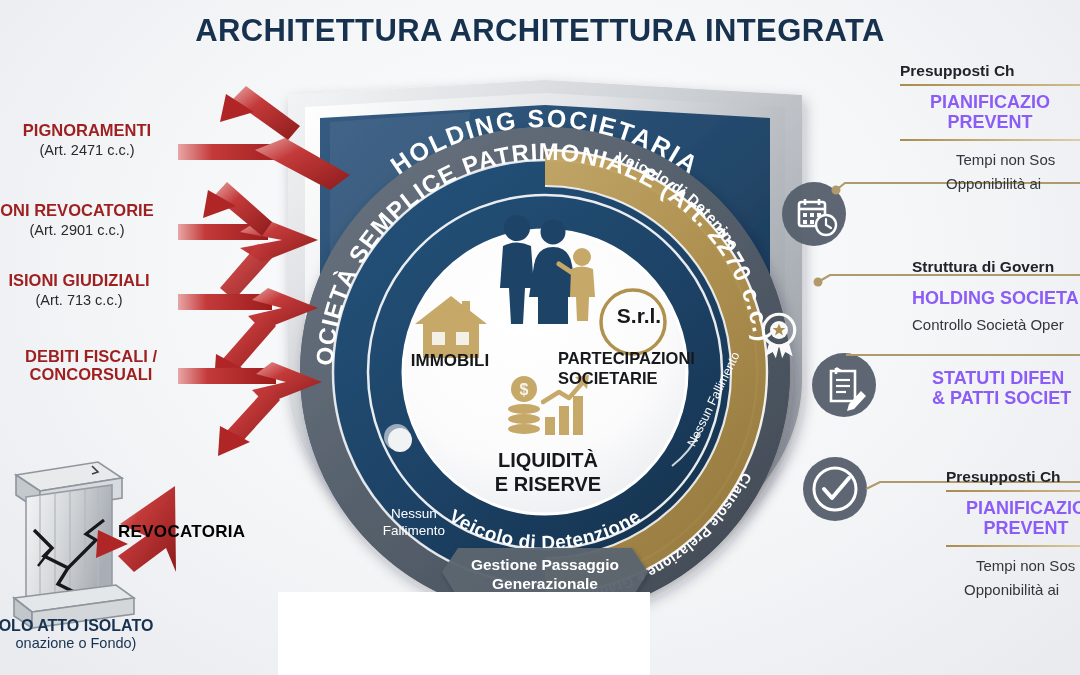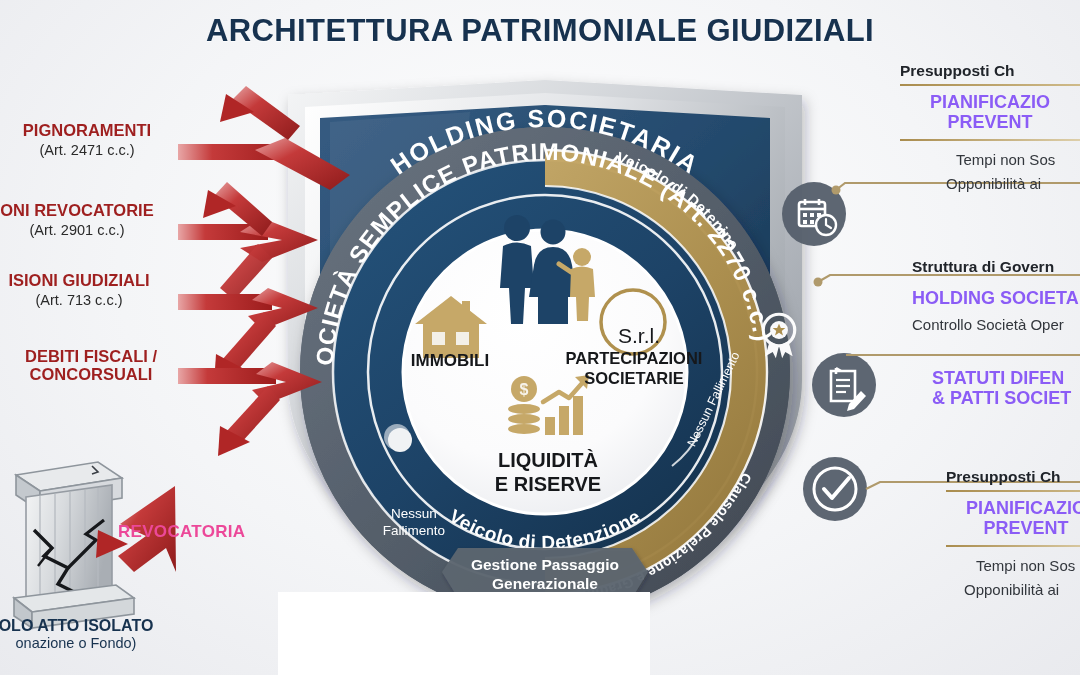--- a/index.html
+++ b/index.html
@@ -46,39 +46,39 @@
   }
   .callout .c-rule2{
     height:2px;background:linear-gradient(90deg,#a98c4e,#e3d6b4);
     margin:7px auto 7px auto;
   }
   .callout .c-line{
     font-size:15px;color:#32363c;line-height:1.55;white-space:nowrap;
   }
 
   .revo-label{
-    color:#ec4899;font-weight:bold;font-size:17px;letter-spacing:.3px;white-space:nowrap;
+    color:#000000;font-weight:bold;font-size:17px;letter-spacing:.3px;white-space:nowrap;
   }
   .pillar-label{text-align:center;}
   .pillar-label .p-main{color:#17324f;font-weight:bold;font-size:16px;white-space:nowrap;}
   .pillar-label .p-sub{color:#17324f;font-size:14.5px;white-space:nowrap;}
 
   
   .curvedtext{font-family:"Liberation Sans",sans-serif;fill:#ffffff;font-weight:bold;}
 
   #whitebox{
     left:278px;top:592px;width:372px;height:88px;background:#ffffff;
   }
 </style>
 </head>
 <body>
 
 <div id="stage">
 
-  <div class="abs" id="title">ARCHITETTURA PATRIMONIALE GIUDIZIALI</div>
+  <div class="abs" id="title">ARCHITETTURA ARCHITETTURA INTEGRATA</div>
 
   <svg class="abs" style="left:0;top:0;" width="1080" height="675" viewBox="0 0 1080 675">
     <defs>
       <linearGradient id="gShieldOuter" x1="0" y1="0" x2="1" y2="1">
         <stop offset="0%" stop-color="#f4f5f6"></stop>
         <stop offset="35%" stop-color="#d2d5d9"></stop>
         <stop offset="70%" stop-color="#a8adb4"></stop>
         <stop offset="100%" stop-color="#7d838b"></stop>
       </linearGradient>
       <linearGradient id="gShieldEdge" x1="0" y1="0" x2="1" y2="0.6">
@@ -401,26 +401,26 @@
     <span>Nessun Fallimento</span>
   </div>
 
   <div class="abs" style="left:442px;top:555px;width:206px;text-align:center;color:#ffffff;font-weight:bold;font-size:15.5px;line-height:1.25;">
     <div>Gestione Passaggio</div>
     <div>Generazionale</div>
   </div>
 
   <div class="abs" style="left:398px;top:351px;width:104px;text-align:center;color:#16181b;font-weight:bold;font-size:17px;">IMMOBILI</div>
 
-  <div class="abs" style="left:558px;top:349px;width:152px;text-align:center;color:#16181b;font-weight:bold;font-size:16.5px;line-height:1.2;">
+  <div class="abs" style="left:558px;top:349px;width:152px;text-align:left;color:#16181b;font-weight:bold;font-size:16.5px;line-height:1.2;">
     <div>PARTECIPAZIONI</div>
     <div>SOCIETARIE</div>
   </div>
 
-  <div class="abs" style="left:601px;top:324px;width:76px;text-align:center;color:#16181b;font-weight:normal;font-size:21px;">S.r.l.</div>
+  <div class="abs" style="left:601px;top:304px;width:76px;text-align:center;color:#16181b;font-weight:bold;font-size:21px;">S.r.l.</div>
 
   <div class="abs" style="left:480px;top:448px;width:136px;text-align:center;color:#16181b;font-weight:bold;font-size:20px;line-height:1.2;">
     <div>LIQUIDITÀ</div>
     <div>E RISERVE</div>
   </div>
 
   <div class="abs callout" style="left:900px;top:62px;width:300px;text-align:left;">
     <div class="c-kicker">Presupposti Ch</div>
     <div class="c-rule" style="width:230px;margin-left:0;"></div>
     <div class="c-title" style="text-align:center;width:180px;">PIANIFICAZIO</div>

